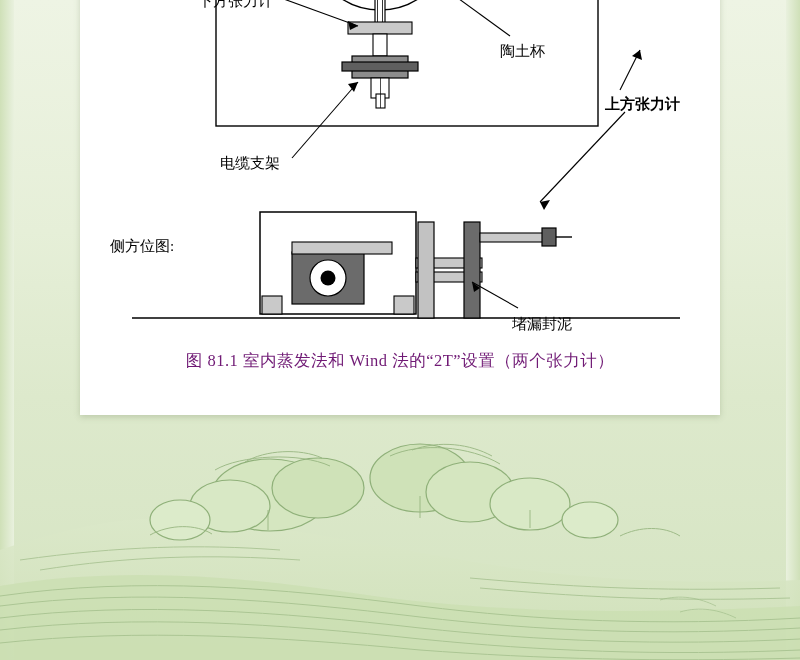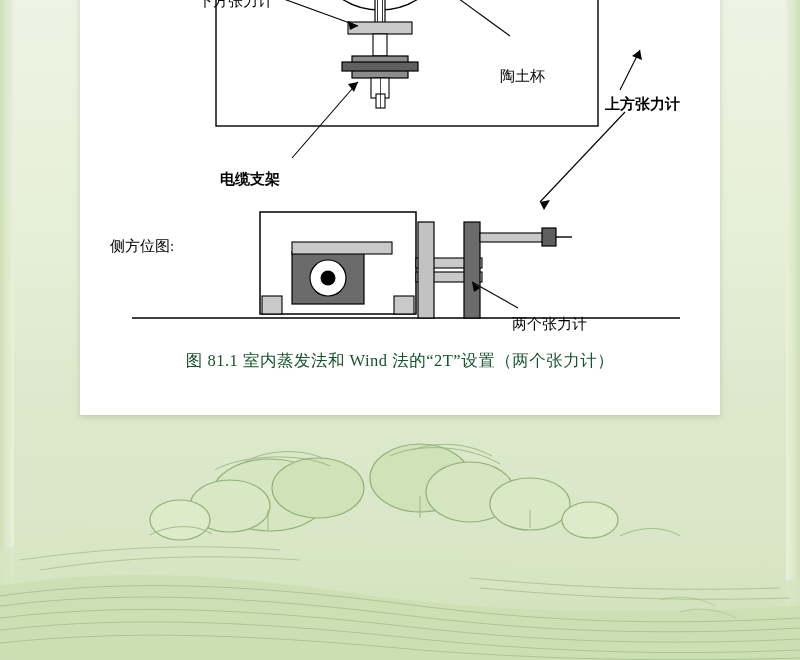--- a/index.html
+++ b/index.html
@@ -30,21 +30,21 @@
   .page-panel{
     position:absolute;left:80px;top:-10px;width:640px;height:425px;
     background:#ffffff;
     box-shadow:0 2px 6px rgba(90,110,70,.25);
   }
   .fig-wrap{position:absolute;left:0;top:0;width:640px;height:425px;}
   .fig-caption{
     position:absolute;left:0;top:360px;width:640px;
     text-align:center;
     font-size:16.5px;
-    color:#14532d;
+    color:#701a75;
     letter-spacing:.5px;
     font-family:"Liberation Serif", serif;
   }
   .lbl{
     position:absolute;
     font-size:15px;
     color:#000;
     font-family:"Liberation Serif", serif;
     white-space:nowrap;
   }
@@ -174,21 +174,21 @@
         <rect x="462" y="238" width="14" height="18" fill="#5f5f5f" stroke="#000" stroke-width="1.2"></rect>
         <line x1="476" y1="247" x2="492" y2="247" stroke="#000" stroke-width="1.4"></line>
 
         <line x1="438" y1="318" x2="392" y2="292" stroke="#000" stroke-width="1.1"></line>
         <polygon points="392,292 400,298 394,302" fill="#000"></polygon>
       </g>
     </svg>
 
     
     <div class="lbl" style="left:118px;top:2px;">下方张力计</div>
-    <div class="lbl" style="left:420px;top:52px;margin-top:25px;">陶土杯</div>
+    <div class="lbl" style="left:420px;top:52px;">陶土杯</div>
     <div class="lbl" style="left:525px;top:105px;font-weight:bold;">上方张力计</div>
-    <div class="lbl" style="left:140px;top:180px;font-weight:bold;">电缆支架</div>
+    <div class="lbl" style="left:140px;top:164px;">电缆支架</div>
     <div class="lbl" style="left:30px;top:247px;">侧方位图:</div>
-    <div class="lbl" style="left:432px;top:325px;">两个张力计</div>
+    <div class="lbl" style="left:432px;top:325px;">堵漏封泥</div>
 
     <div class="fig-caption">图 81.1   室内蒸发法和 Wind 法的“2T”设置（两个张力计）</div>
   </div>
 </div>
 
 </body></html>

